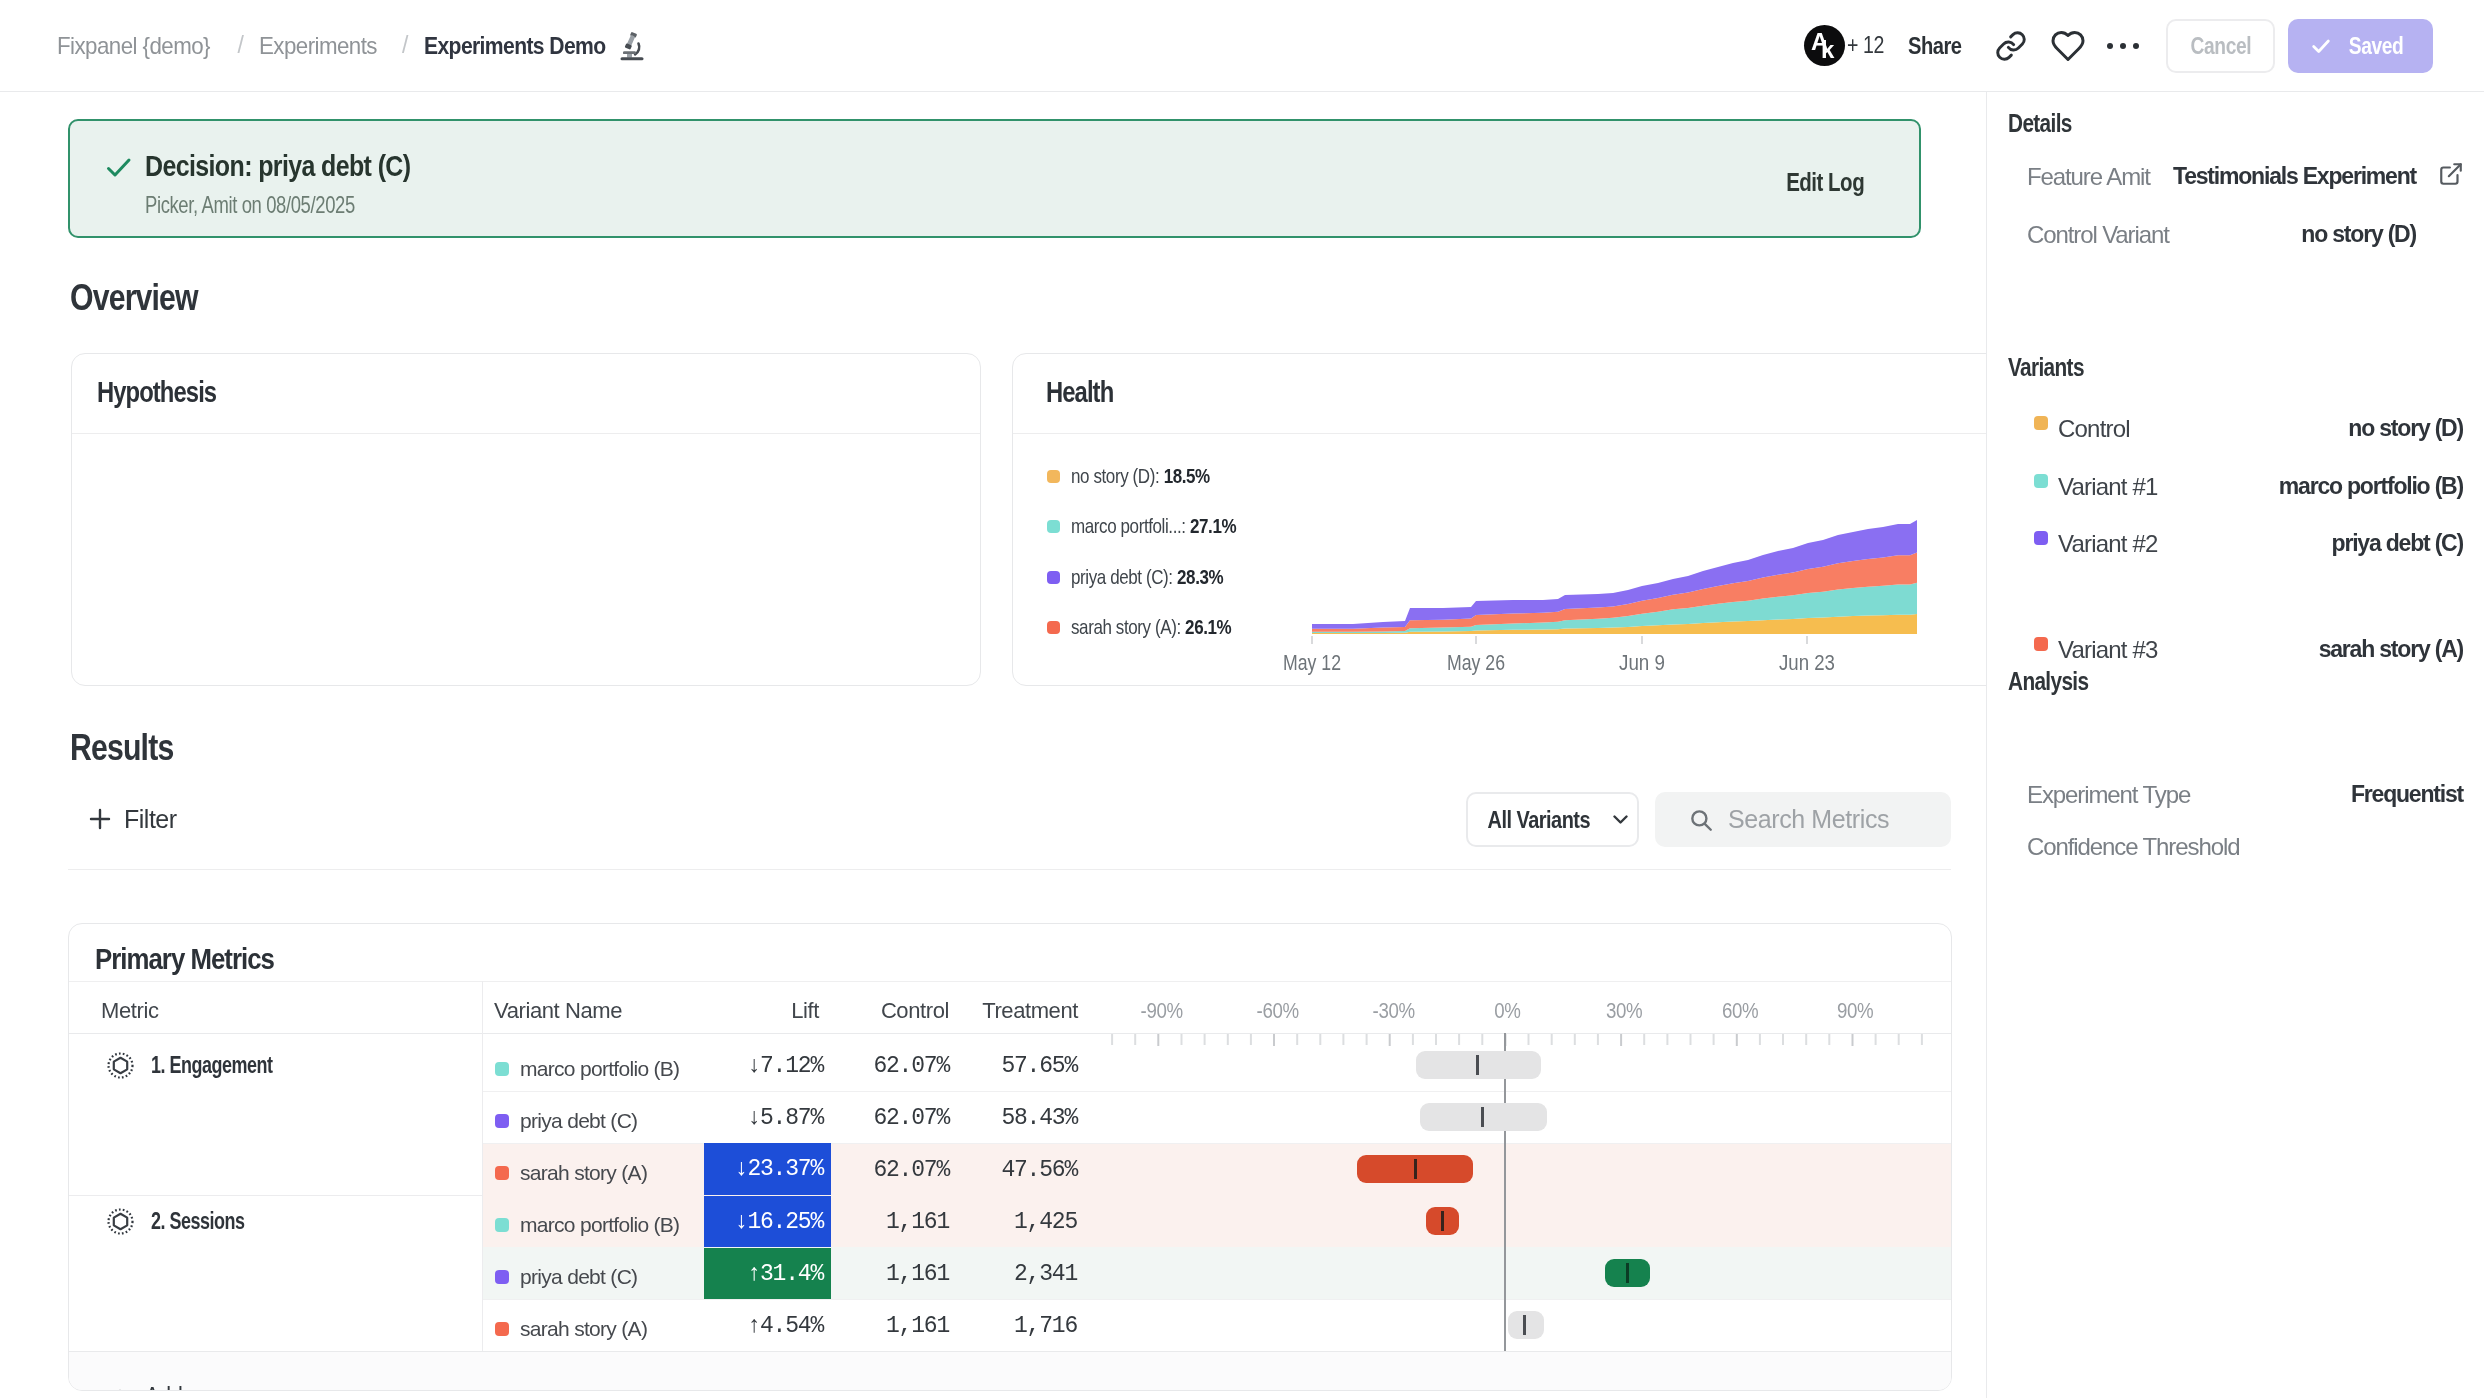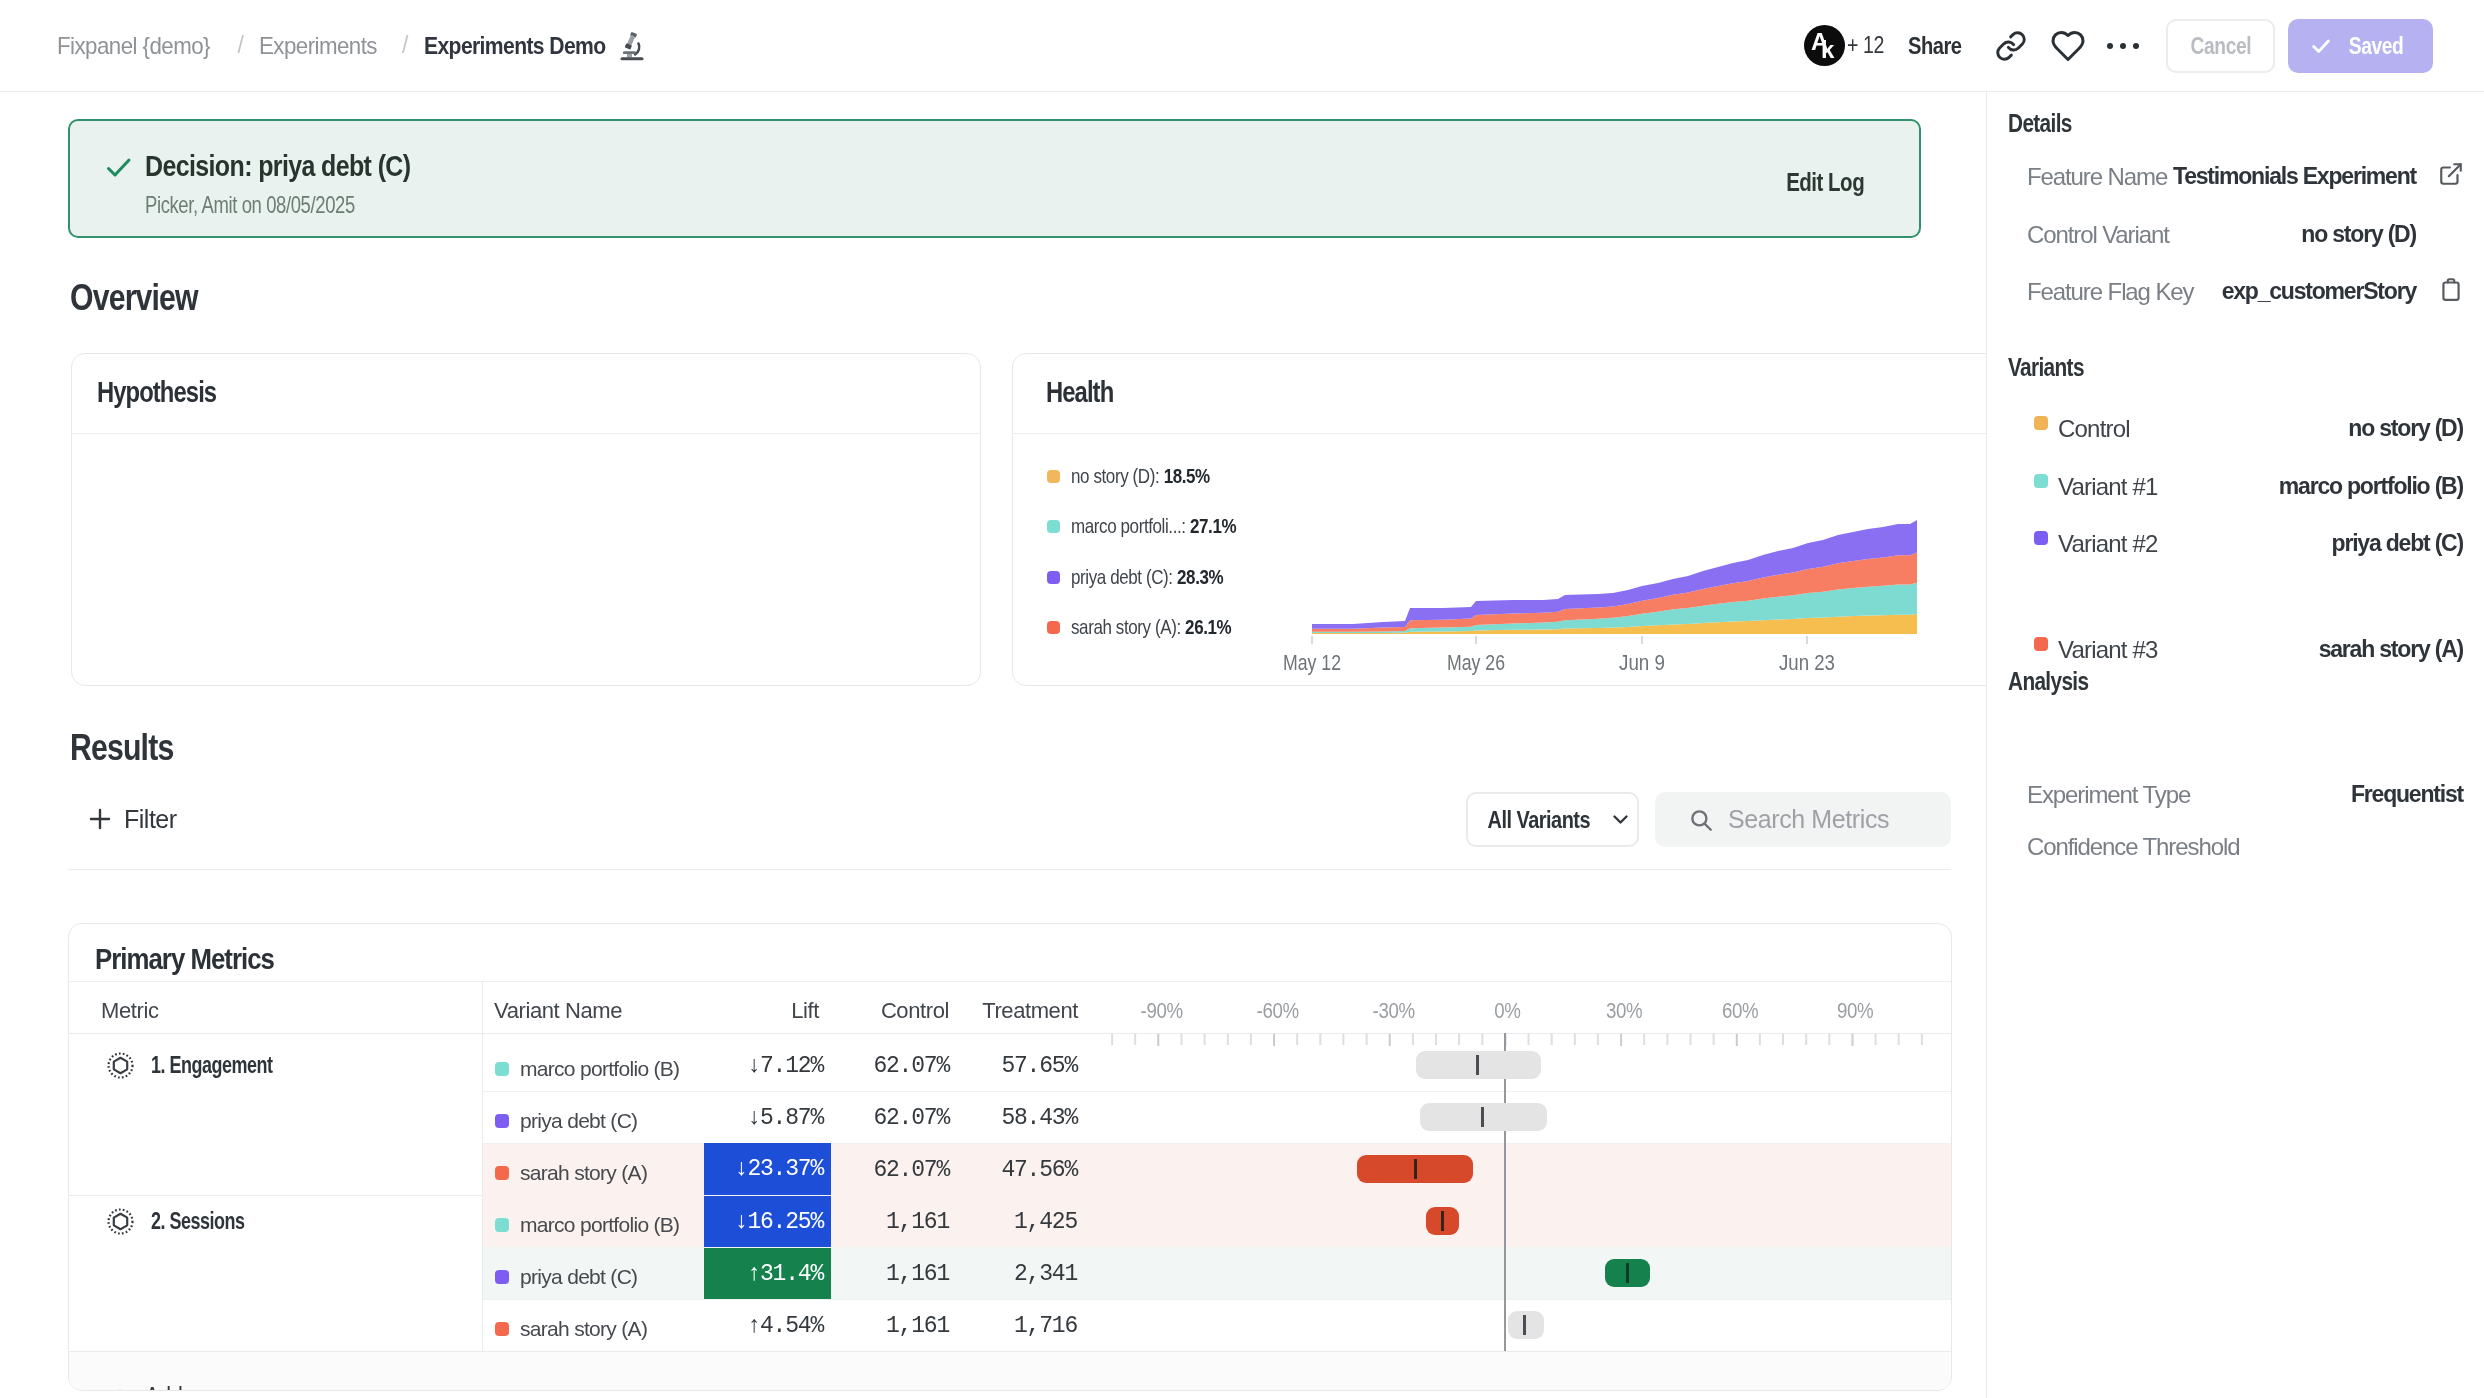--- a/index.html
+++ b/index.html
@@ -362,40 +362,32 @@
     <svg width="22" height="22" viewBox="0 0 22 22" fill="none" stroke="#33383d" stroke-width="2.4" stroke-linecap="round">
         <path d="M11 2v18M2 11h18"></path>
       </svg>
     <span style="display:inline-block;transform:scaleX(.87);transform-origin:0 50%">Add</span>
   </div>
 </div>
 
 <div id="sidebar">
   <div class="sh" style="top:16px;">Details</div>
   <div class="srow" style="top:67px;">
-    <span class="lab" style="top:4px;">Feature Name</span>
+    <span class="lab" style="top:4px;">Feature Amit</span>
     <span class="val" style="top:4px;">Testimonials Experiment</span>
     <svg class="icon" style="top:2px;" width="26" height="26" viewBox="0 0 24 24" fill="none" stroke="#565b60" stroke-width="2" stroke-linecap="round" stroke-linejoin="round">
         <path d="M15 3h6v6"></path>
         <path d="M10 14 21 3"></path>
         <path d="M18 13v6a2 2 0 0 1-2 2H5a2 2 0 0 1-2-2V8a2 2 0 0 1 2-2h6"></path>
       </svg>
   </div>
   <div class="srow" style="top:125px;">
     <span class="lab" style="top:4px;">Control Variant</span>
     <span class="val" style="top:4px;">no story (D)</span>
   </div>
-  <div class="srow" style="top:182px;">
-    <span class="lab" style="top:4px;">Feature Flag Key</span>
-    <span class="val" style="top:4px;">exp_customerStory</span>
-    <svg class="icon" style="top:2px;" width="26" height="26" viewBox="0 0 24 24" fill="none" stroke="#565b60" stroke-width="2" stroke-linecap="round" stroke-linejoin="round">
-        <rect x="5" y="6" width="14" height="16" rx="2"></rect>
-        <path d="M9 6V4.5A1.5 1.5 0 0 1 10.5 3h3A1.5 1.5 0 0 1 15 4.5V6"></path>
-      </svg>
-  </div>
 
   <div class="sh" style="top:260px;">Variants</div>
   <div class="srow" style="top:319px;">
     <span class="sw" style="background:#f0b456"></span>
     <span class="vlab" style="top:4px;">Control</span>
     <span class="val2" style="top:4px;">no story (D)</span>
   </div>
   <div class="srow" style="top:377px;">
     <span class="sw" style="background:#7cded3"></span>
     <span class="vlab" style="top:4px;">Variant #1</span>

